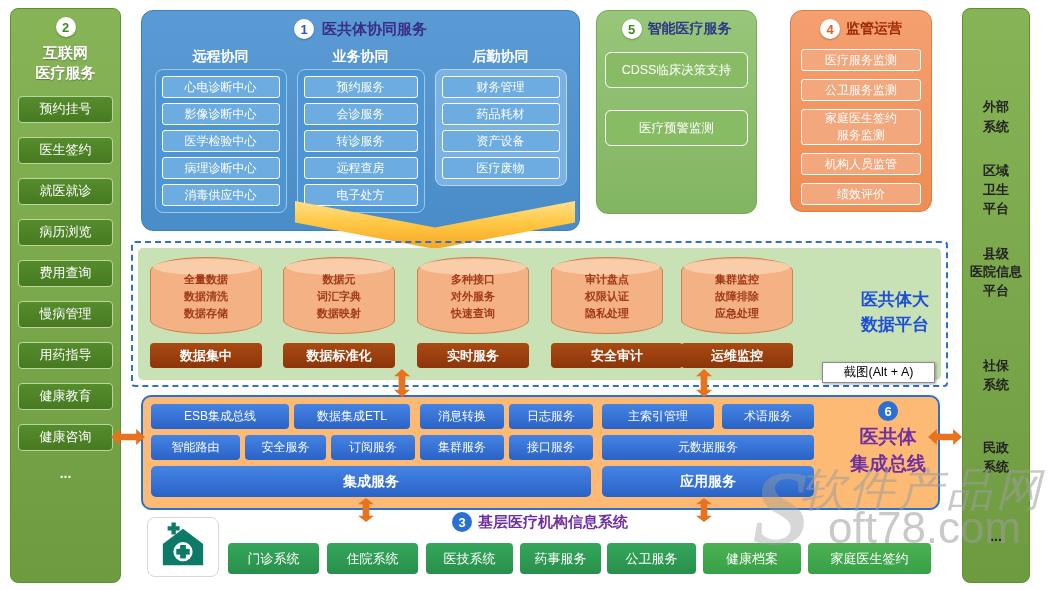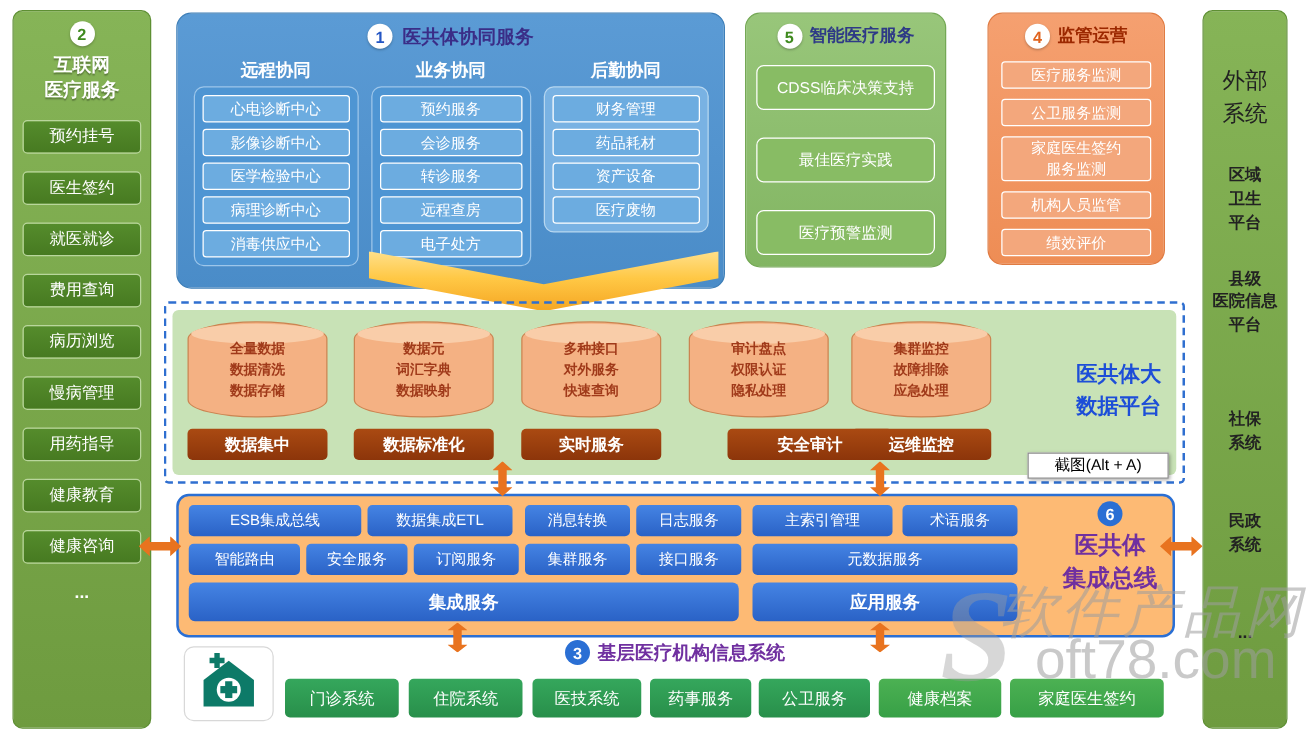--- a/index.html
+++ b/index.html
@@ -17,21 +17,21 @@
   
   .sidebar { border-radius:8px; background:linear-gradient(180deg,#86b457,#6e9b3f); border:1px solid #5e8f33;
              display:flex; flex-direction:column; align-items:center; }
   .side-title { margin-top:6px; color:#fff; font-weight:bold; font-size:15px; text-align:center; line-height:1.35;
                 text-shadow:0 1px 1px rgba(0,0,0,.3); }
   .side-items { margin-top:12px; display:flex; flex-direction:column; gap:14px; }
   .side-btn { width:95px; height:27px; background:linear-gradient(180deg,#558c2c,#477a21); border:1px solid #b9d69c;
               border-radius:4px; color:#fff; font-size:13px; display:flex; align-items:center; justify-content:center; }
   .side-more { margin-top:14px; color:#fff; font-weight:bold; font-size:14px; }
 
-  .rs-title { margin-top:42px; font-weight:normal; font-size:18px; color:#222; text-align:center; line-height:1.5; }
+  .rs-title { margin-top:88px; font-weight:bold; font-size:13px; color:#222; text-align:center; line-height:1.5; }
   .rs-item { font-weight:bold; font-size:13px; color:#222; text-align:center; line-height:1.45; }
   .rs-more { font-weight:bold; font-size:14px; color:#222; }
 
   
   .collab-box { border-radius:12px; background:linear-gradient(180deg,#5b9bd5,#4a8cc8); border:1px solid #3e7fb8; padding-top:8px; }
   .panel-title { display:flex; align-items:center; justify-content:center; gap:8px; }
   .collab-title-text { font-size:15px; font-weight:bold; color:#3a2d87; }
   .collab-cols { margin-top:6px; display:flex; justify-content:center; gap:10px; }
   .collab-col { display:flex; flex-direction:column; }
   .col-header { height:24px; display:flex; align-items:center; justify-content:center; color:#fff; font-weight:bold; font-size:14px; }
@@ -101,22 +101,22 @@
 <div class="canvas">
 
   <aside class="abs sidebar" style="left:10px; top:8px; width:111px; height:575px;">
     <div class="badge b-green" style="margin-top:8px;">2</div>
     <div class="side-title pre">互联网
 医疗服务</div>
     <div class="side-items">
       <div class="side-btn">预约挂号</div>
       <div class="side-btn">医生签约</div>
       <div class="side-btn">就医就诊</div>
+      <div class="side-btn">病历浏览</div>
       <div class="side-btn">费用查询</div>
-      <div class="side-btn">病历浏览</div>
       <div class="side-btn">慢病管理</div>
       <div class="side-btn">用药指导</div>
       <div class="side-btn">健康教育</div>
       <div class="side-btn">健康咨询</div>
     </div>
     <div class="side-more">...</div>
   </aside>
 
   <section class="abs collab-box" style="left:141px; top:10px; width:439px; height:221px;">
     <div class="panel-title">
@@ -155,21 +155,20 @@
       </div>
     </div>
   </section>
 
   <section class="abs smart-box" style="left:596px; top:10px; width:161px; height:204px;">
     <div class="panel-title" style="gap:6px;">
       <span class="badge b-green">5</span>
       <span class="smart-title-text">智能医疗服务</span>
     </div>
     <div class="smart-item" style="margin-top:13px;">CDSS临床决策支持</div>
-    <div class="smart-item" style="margin-top:22px;">最佳医疗实践</div>
     <div class="smart-item" style="margin-top:22px;">医疗预警监测</div>
   </section>
 
   <section class="abs reg-box" style="left:790px; top:10px; width:142px; height:202px;">
     <div class="panel-title" style="gap:6px;">
       <span class="badge b-orange">4</span>
       <span class="reg-title-text">监管运营</span>
     </div>
     <div class="reg-item" style="margin-top:10px;">医疗服务监测</div>
     <div class="reg-item" style="margin-top:8px;">公卫服务监测</div>
@@ -221,21 +220,21 @@
 隐私处理</div>
   </div>
   <div class="abs cyl" style="left:681px; top:257px; width:112px; height:77px;">
     <div class="cyl-text pre">集群监控
 故障排除
 应急处理</div>
   </div>
   <div class="abs cyl-label" style="left:150px; top:343px; width:112px;">数据集中</div>
   <div class="abs cyl-label" style="left:283px; top:343px; width:112px;">数据标准化</div>
   <div class="abs cyl-label" style="left:417px; top:343px; width:112px;">实时服务</div>
-  <div class="abs cyl-label" style="left:551px; top:343px; width:132px;margin-left:31px;">安全审计</div>
+  <div class="abs cyl-label" style="left:551px; top:343px; width:132px;">安全审计</div>
   <div class="abs cyl-label" style="left:681px; top:343px; width:112px;">运维监控</div>
   <div class="abs platform-title pre" style="left:845px; top:288px; width:100px;">医共体大
 数据平台</div>
 
   <div class="abs tooltip" style="left:822px; top:362px; width:113px; height:21px;">截图(Alt + A)</div>
 
   <section class="abs bus-box" style="left:141px; top:395px; width:799px; height:115px;">
     <div class="bus-btn" style="left:8px; top:7px; width:138px;">ESB集成总线</div>
     <div class="bus-btn" style="left:151px; top:7px; width:116px;">数据集成ETL</div>
     <div class="bus-btn" style="left:277px; top:7px; width:84px;">消息转换</div>

